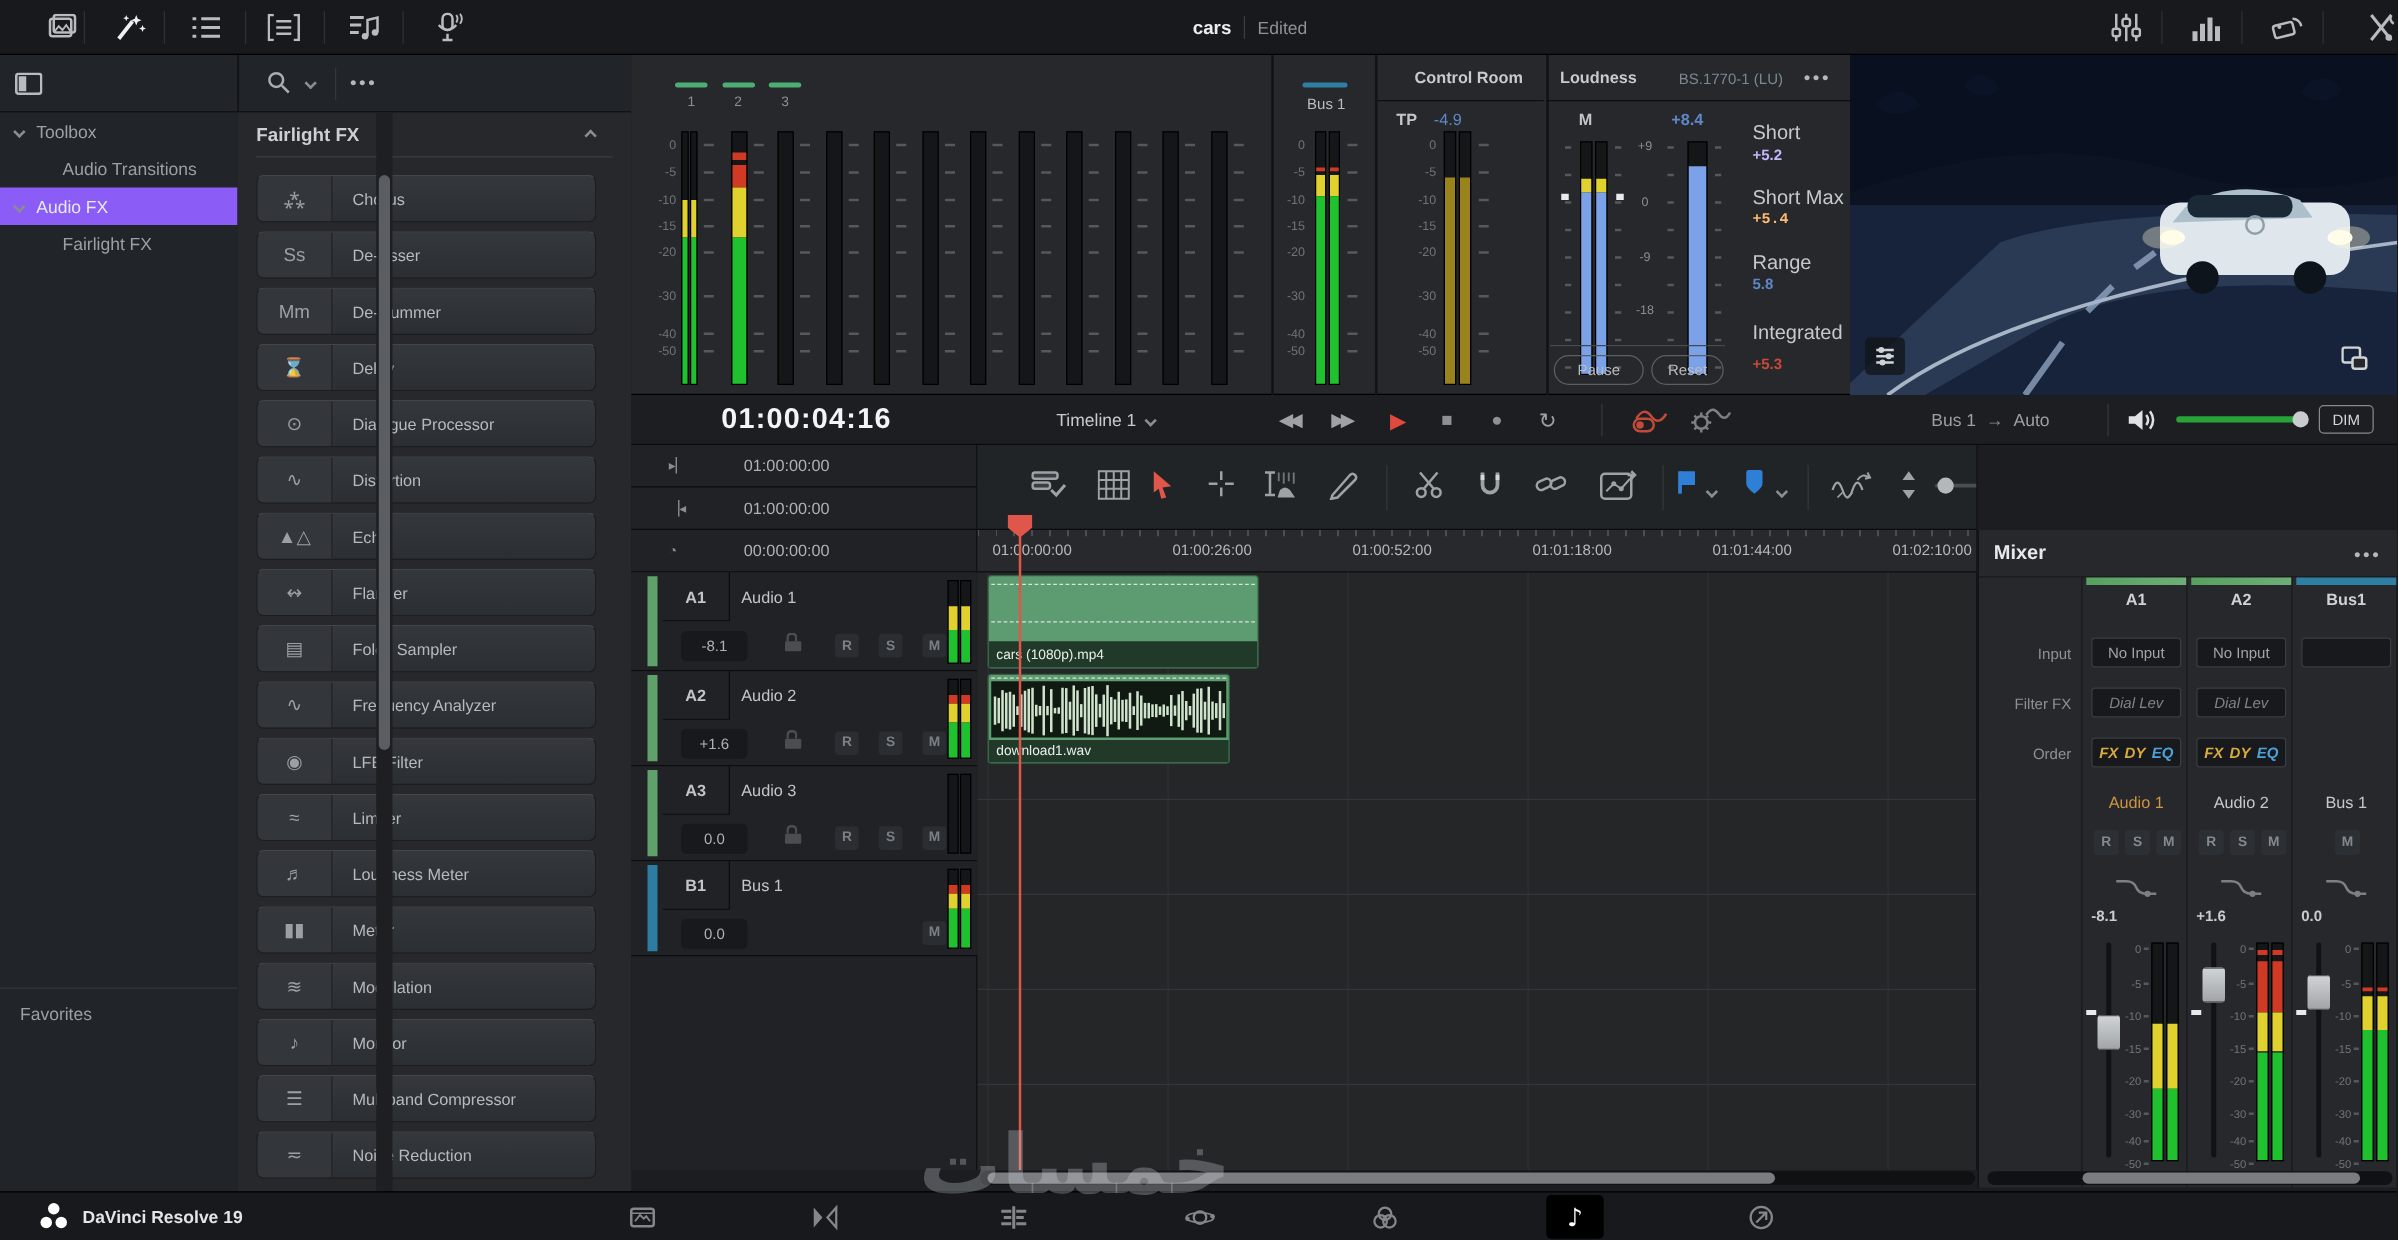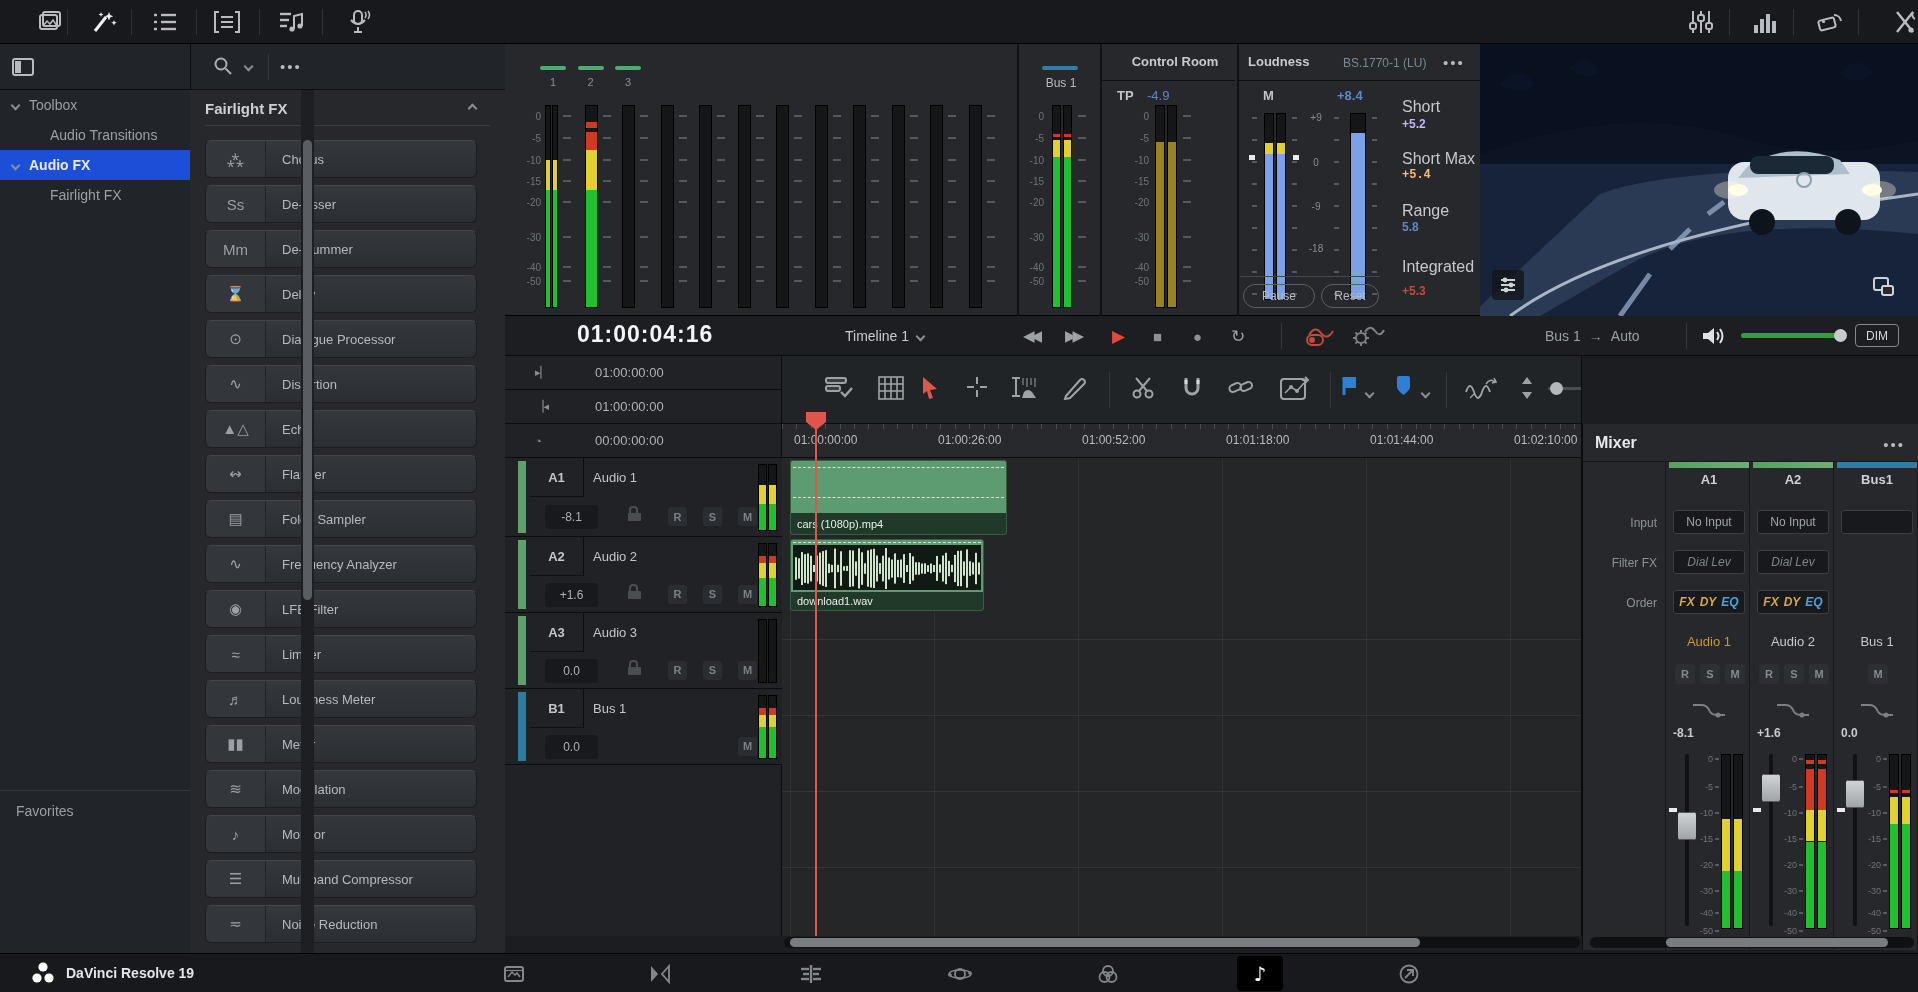--- a/index.html
+++ b/index.html
@@ -17,21 +17,21 @@
   #proj-status{color:#8d9296;font-size:14px;}
   
   #searchrow{left:0;top:44px;width:505px;height:46px;background:#212428;border-bottom:1px solid #0c0d0e;}
   #leftcol-sep{position:absolute;left:190px;top:44px;width:1px;height:908px;background:#0c0d0e;}
   .chev{display:inline-block;width:7px;height:7px;border-right:2px solid #8a8e92;border-bottom:2px solid #8a8e92;transform:rotate(45deg);}
   .chev.up{transform:rotate(225deg);}
   .dots3{color:#b4b8bb;font-size:15px;letter-spacing:2px;}
   
   #sidebar{left:0;top:90px;width:190px;height:863px;background:#212428;}
   .tree-row{position:relative;height:30px;display:flex;align-items:center;font-size:14px;color:#9aa0a5;cursor:default;}
-  .tree-row.sel{background:#1d4ed8;color:#e8eaec;font-weight:bold;}
+  .tree-row.sel{background:#8b5cf6;color:#e8eaec;}
   .tree-chev{margin:0 10px 0 12px;}
   .tree-indent{margin-left:50px;}
   #favorites{position:absolute;left:0;top:700px;width:190px;border-top:1px solid #33363a;padding:12px 0 0 16px;font-size:14px;color:#9aa0a5;}
   
   #fxpanel{left:190px;top:90px;width:315px;height:863px;background:#26282c;overflow:hidden;}
   #fx-head{position:absolute;left:15px;top:8px;width:285px;height:28px;display:flex;align-items:center;justify-content:space-between;
     color:#cdd0d3;font-size:15px;font-weight:bold;border-bottom:1px solid #3a3d42;padding-bottom:6px;}
   #fx-list{position:absolute;left:15px;top:50px;width:272px;display:flex;flex-direction:column;gap:7px;}
   .fx-item{height:38px;border-radius:6px;background:linear-gradient(#34373c,#2b2e32);border:1px solid #1b1d20;border-top-color:#42454a;display:flex;overflow:hidden;}
   .fx-ico{width:60px;background:#33363b;border-right:1px solid #202226;display:flex;align-items:center;justify-content:center;color:#9ca0a4;font-size:15px;}
@@ -125,20 +125,25 @@
     color:rgba(205,210,214,.30);z-index:60;pointer-events:none;font-family:"DejaVu Sans",sans-serif;}
   svg{display:block;}
 </style>
 </head>
 <body>
 
 <div id="root">
 
   <div class="abs" id="appbar">
     <div id="appbar-left"></div>
+    <div id="title-wrap">
+      <span id="proj-title">cars</span>
+      <span id="title-div"></span>
+      <span id="proj-status">Edited</span>
+    </div>
     <div id="appbar-right"></div>
   <div class="abico" style="left: 35px;">
         <svg width="24" height="22" viewBox="0 0 24 22">
           <rect x="2" y="4" width="17" height="14" rx="2" fill="none" stroke="currentColor" stroke-width="2"></rect>
           <rect x="5" y="1" width="17" height="14" rx="2" fill="none" stroke="currentColor" stroke-width="2"></rect>
           <path d="M5,15 l4,-5 3,3 3,-4 4,6" stroke="currentColor" fill="none" stroke-width="1.5"></path>
         </svg>
       </div>
       <div class="abico" style="left: 89px; color: rgb(238, 240, 242);">
         <svg width="26" height="24" viewBox="0 0 26 24">
@@ -1289,13 +1294,14 @@
         </div>
         <div class="pagebtn" style="left: 1386px;">
           <svg width="24" height="20" viewBox="0 0 24 20">
             <circle cx="12" cy="10" r="8.5" fill="none" stroke="currentColor" stroke-width="1.8"></circle>
             <path d="M8,14 L16,6 m-6,0 h6 v6" stroke="currentColor" stroke-width="1.8" fill="none"></path>
           </svg>
         </div>
       </div>
   </div>
 
+  <div id="watermark">خمسات</div>
 </div>
 
 </body></html>

